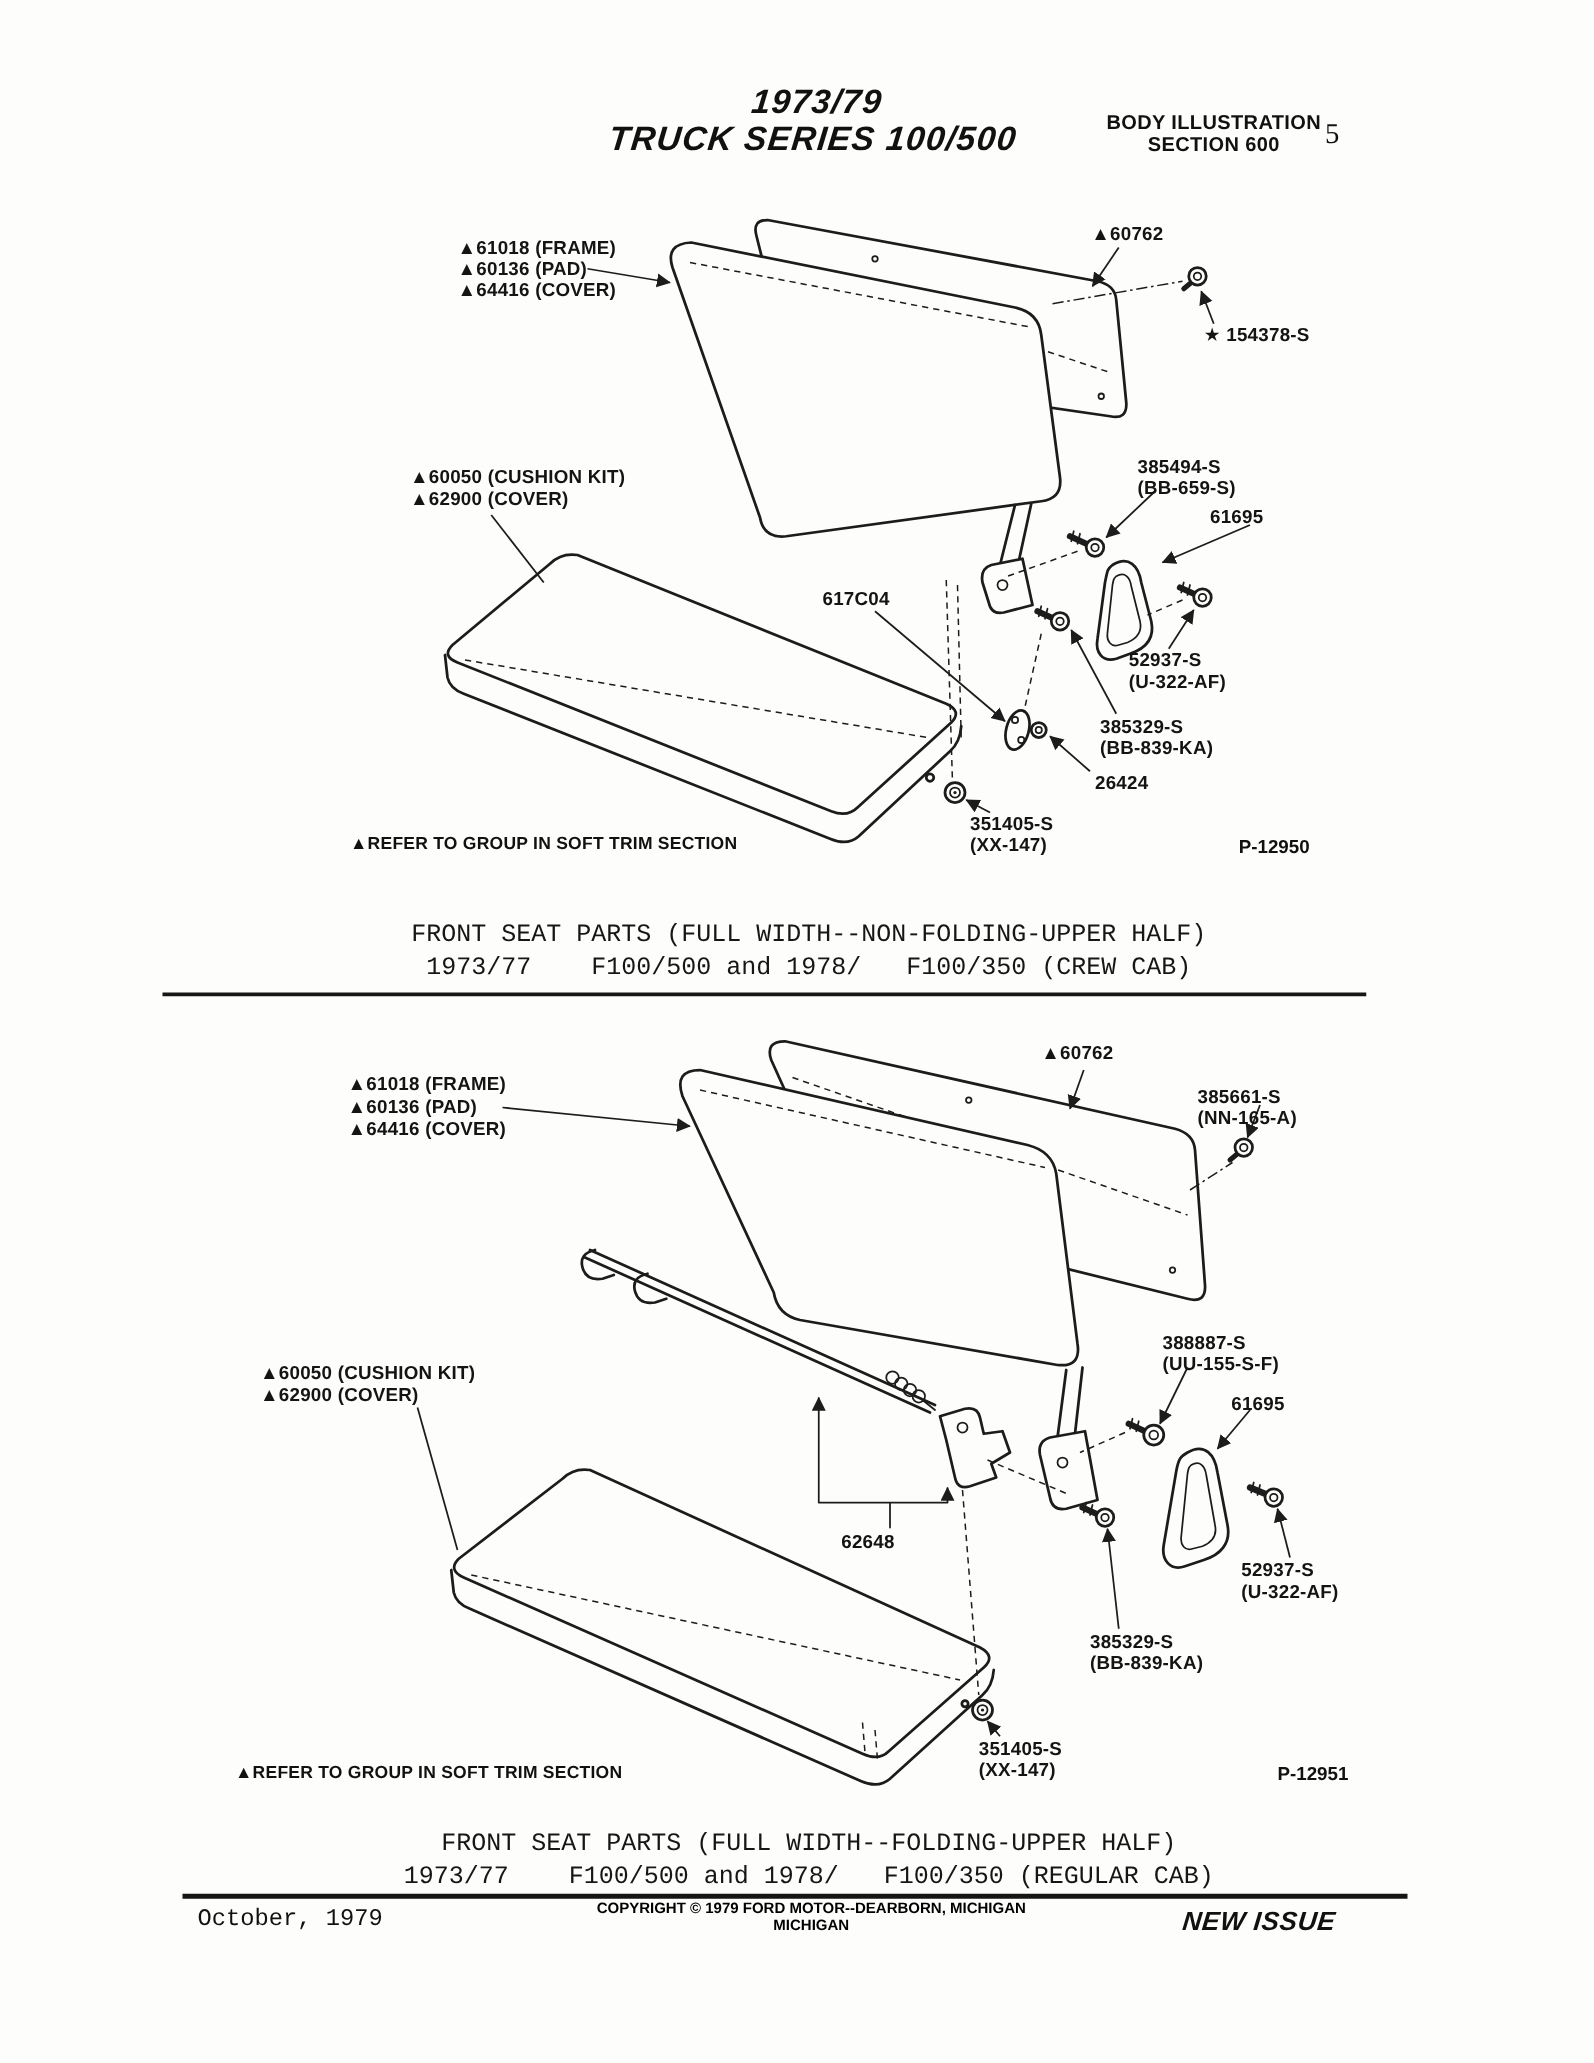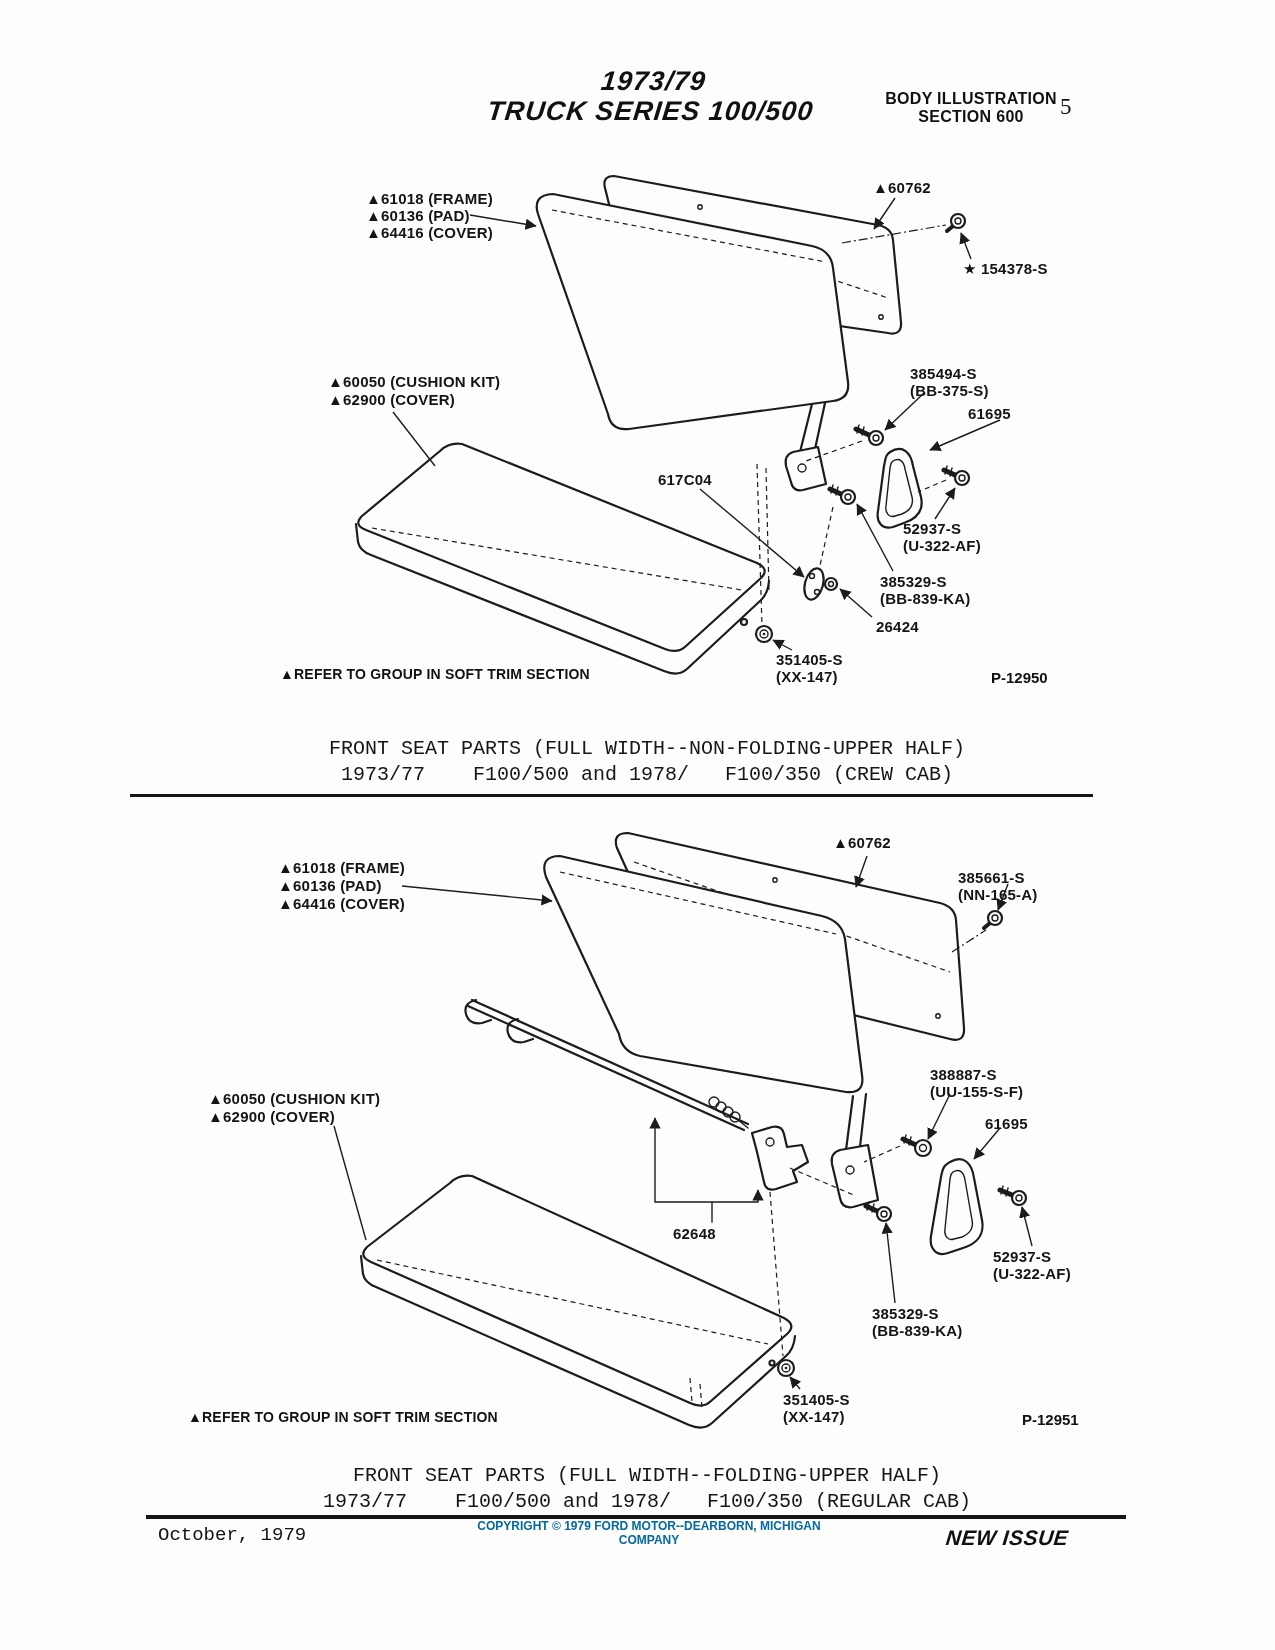--- a/index.html
+++ b/index.html
@@ -19,21 +19,21 @@
   .lh18{line-height:18px}
   .note{position:absolute;font:700 14px/16px "Liberation Sans","DejaVu Sans",sans-serif;letter-spacing:.2px}
   .plateno{position:absolute;font:600 15px "Liberation Sans","DejaVu Sans",sans-serif}
   
   .cap{position:absolute;left:7px;width:1280px;text-align:center;white-space:pre;
        font:400 20px/26px "Liberation Mono","DejaVu Sans Mono",monospace;color:#161616}
   .divider{position:absolute;background:#161616}
   
   .f-date{position:absolute;left:158px;top:1524px;font:400 19px "Liberation Mono","DejaVu Sans Mono",monospace}
   .f-copy{position:absolute;left:449px;top:1519px;width:400px;text-align:center;
-          font:700 12px/14px "Liberation Sans","DejaVu Sans",sans-serif;color:#0369a1}
+          font:700 12px/14px "Liberation Sans","DejaVu Sans",sans-serif;color:#000000}
   .f-issue{position:absolute;left:946px;top:1526px;font:700 italic 21px "Liberation Sans","DejaVu Sans",sans-serif;
            font-style:italic;transform:skewX(-6deg);letter-spacing:.5px}
   
   svg.art{position:absolute;left:0;top:0}
   .s {fill:none;stroke:#1c1c1c;stroke-width:2.2;stroke-linecap:round;stroke-linejoin:round}
   .s1{fill:none;stroke:#1c1c1c;stroke-width:1.4;stroke-linecap:round;stroke-linejoin:round}
   .sf{fill:#fdfdfb;stroke:#1c1c1c;stroke-width:2.2;stroke-linejoin:round}
   .shaft{fill:none;stroke:#1c1c1c;stroke-width:5;stroke-linecap:round}
   .shaft4{fill:none;stroke:#1c1c1c;stroke-width:4;stroke-linecap:round}
   .dash{fill:none;stroke:#1c1c1c;stroke-width:1.2;stroke-dasharray:5 4}
@@ -197,21 +197,21 @@
   <div>
     <div class="lbl" style="left:366px;top:190px">
       <div>▲61018 (FRAME)</div>
       <div>▲60136 (PAD)</div>
       <div>▲64416 (COVER)</div>
     </div>
     <div class="lbl" style="left:873px;top:179px">▲60762</div>
     <div class="lbl" style="left:963px;top:260px">★ 154378-S</div>
     <div class="lbl c" style="left:910px;top:365px;width:84px">
       <div>385494-S</div>
-      <div>(BB-375-S)</div>
+      <div>(BB-659-S)</div>
     </div>
     <div class="lbl" style="left:968px;top:405px">61695</div>
     <div class="lbl" style="left:658px;top:471px">617C04</div>
     <div class="lbl c" style="left:903px;top:520px;width:86px">
       <div>52937-S</div>
       <div>(U-322-AF)</div>
     </div>
     <div class="lbl c" style="left:880px;top:573px;width:96px">
       <div>385329-S</div>
       <div>(BB-839-KA)</div>
@@ -270,18 +270,18 @@
     <div class="plateno" style="left:1022px;top:1411px">P-12951</div>
     <div class="cap" style="top:1463px">FRONT SEAT PARTS (FULL WIDTH--FOLDING-UPPER HALF)</div>
     <div class="cap" style="top:1489px">1973/77    F100/500 and 1978/   F100/350 (REGULAR CAB)</div>
   </div>
 
   <div>
     <div class="divider" style="left:146px;top:1515px;width:980px;height:4px"></div>
     <div class="f-date">October, 1979</div>
     <div class="f-copy">
       <div>COPYRIGHT © 1979 FORD MOTOR--DEARBORN, MICHIGAN</div>
-      <div>COMPANY</div>
+      <div>MICHIGAN</div>
     </div>
     <div class="f-issue">NEW ISSUE</div>
   </div>
 
 </div>
 
 </body></html>

